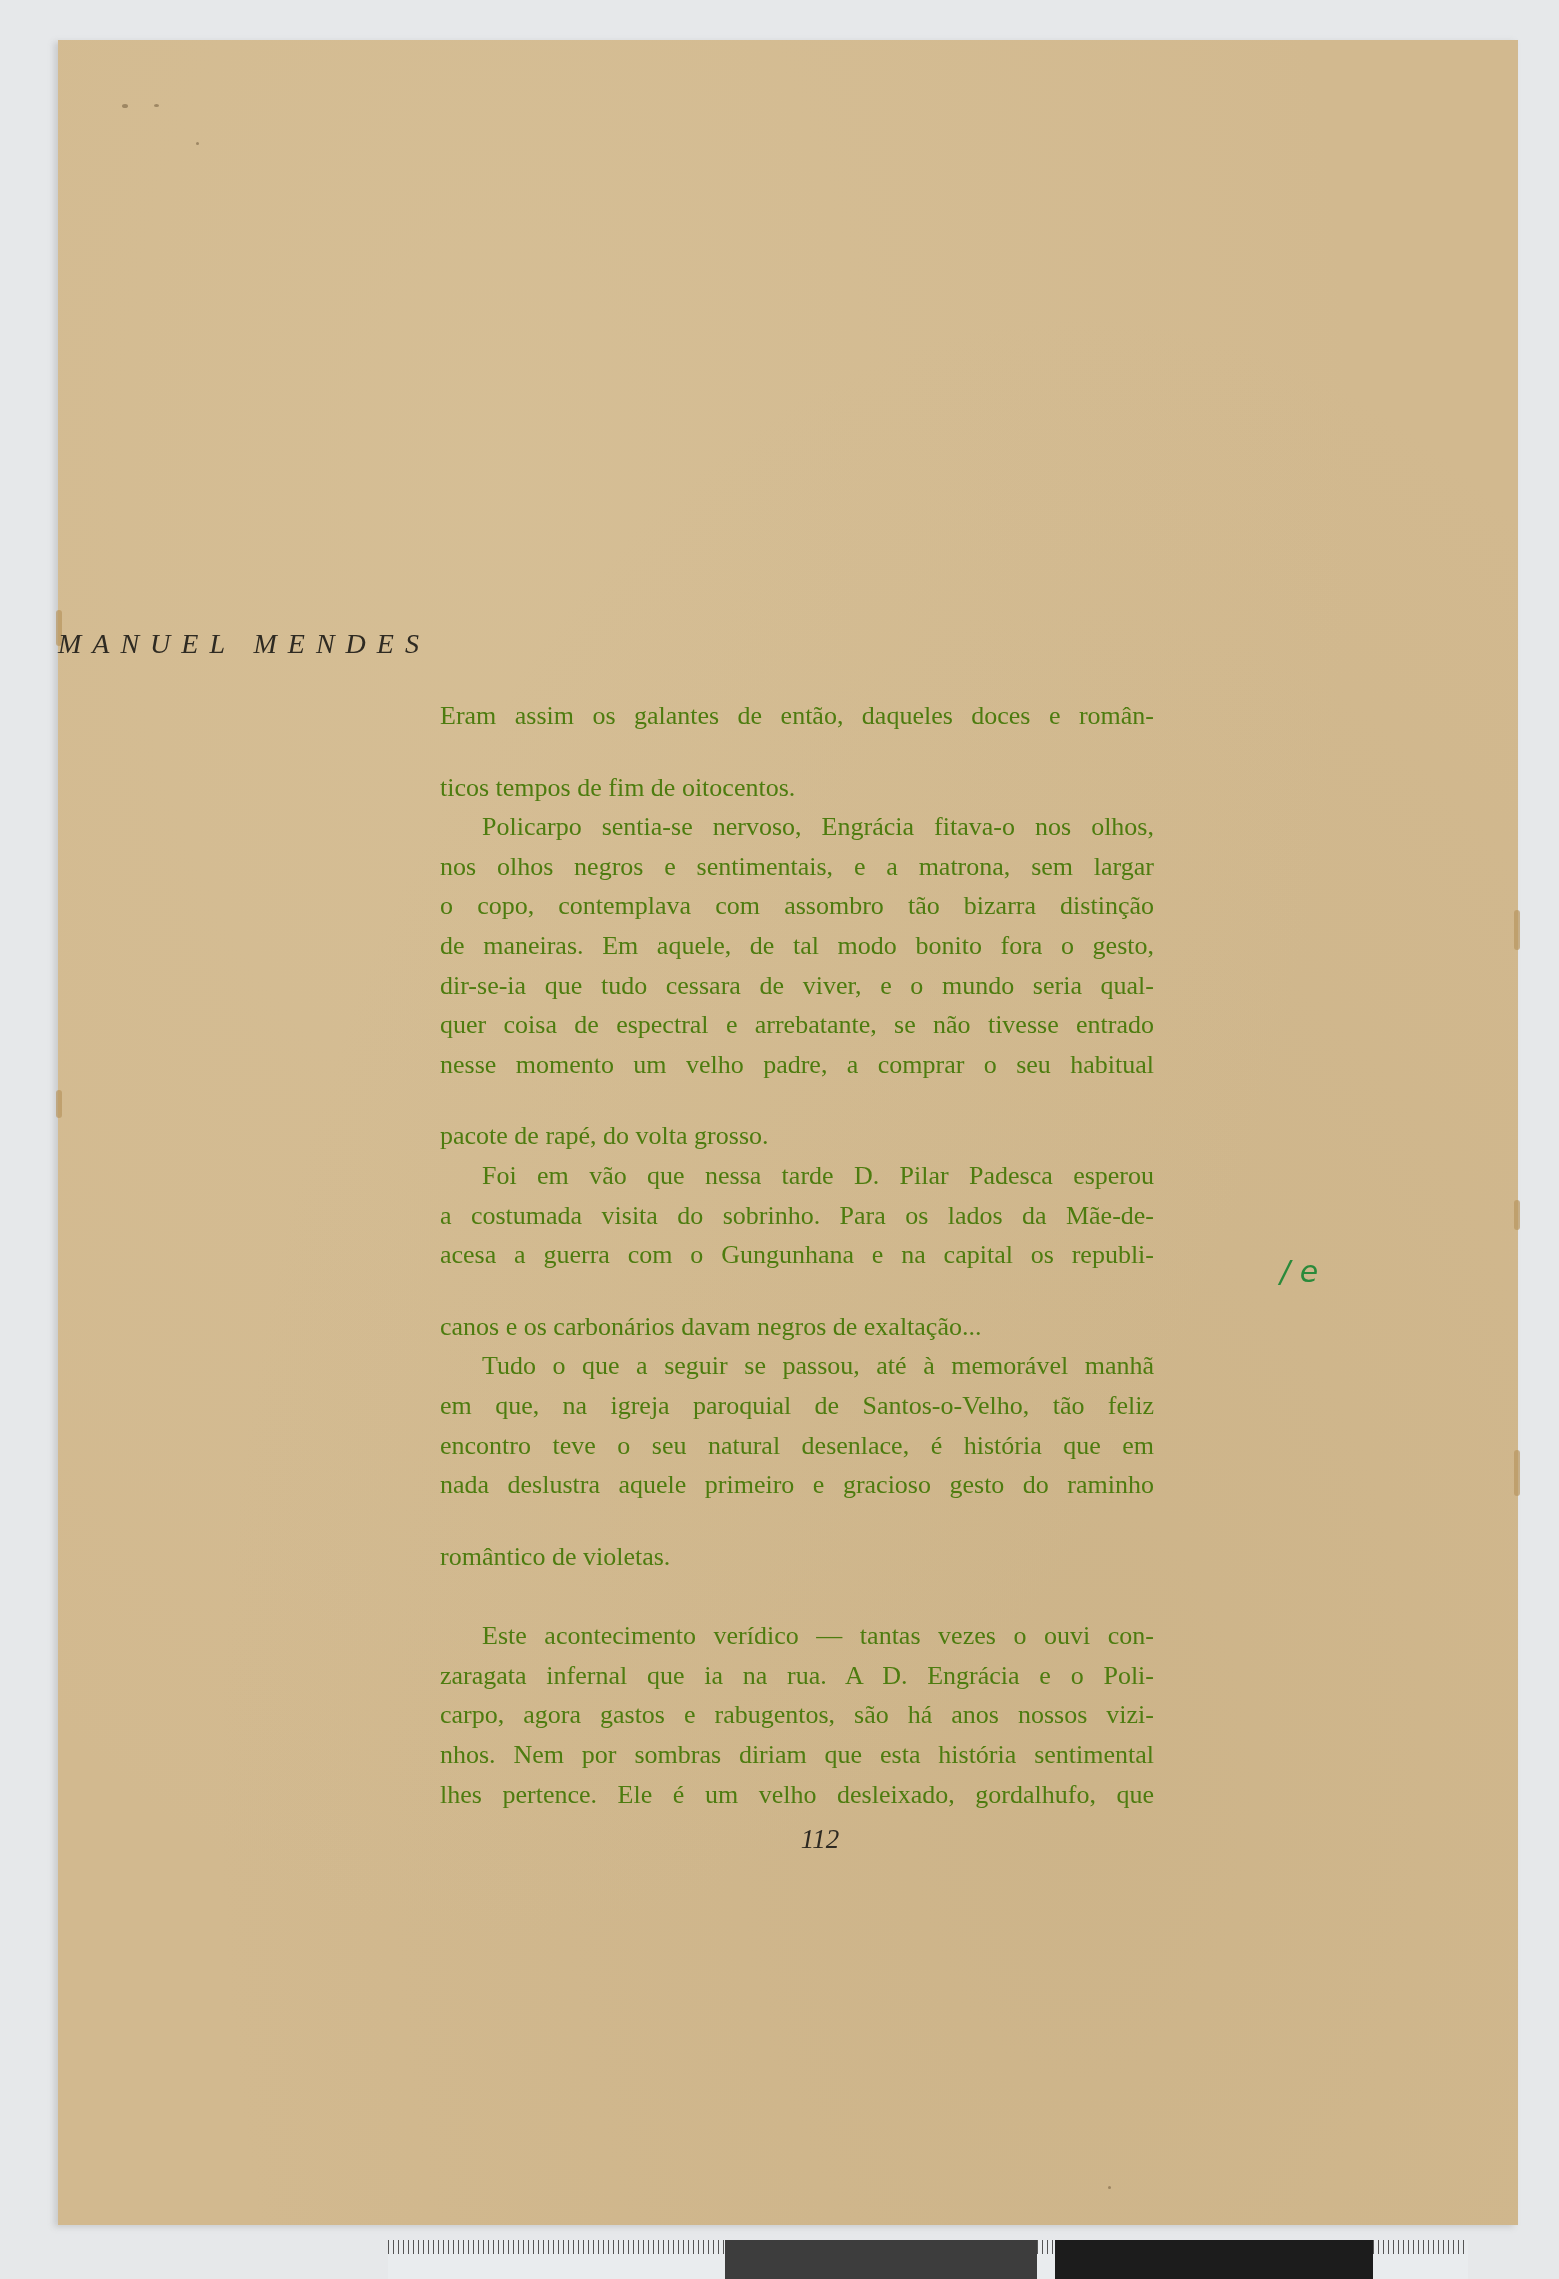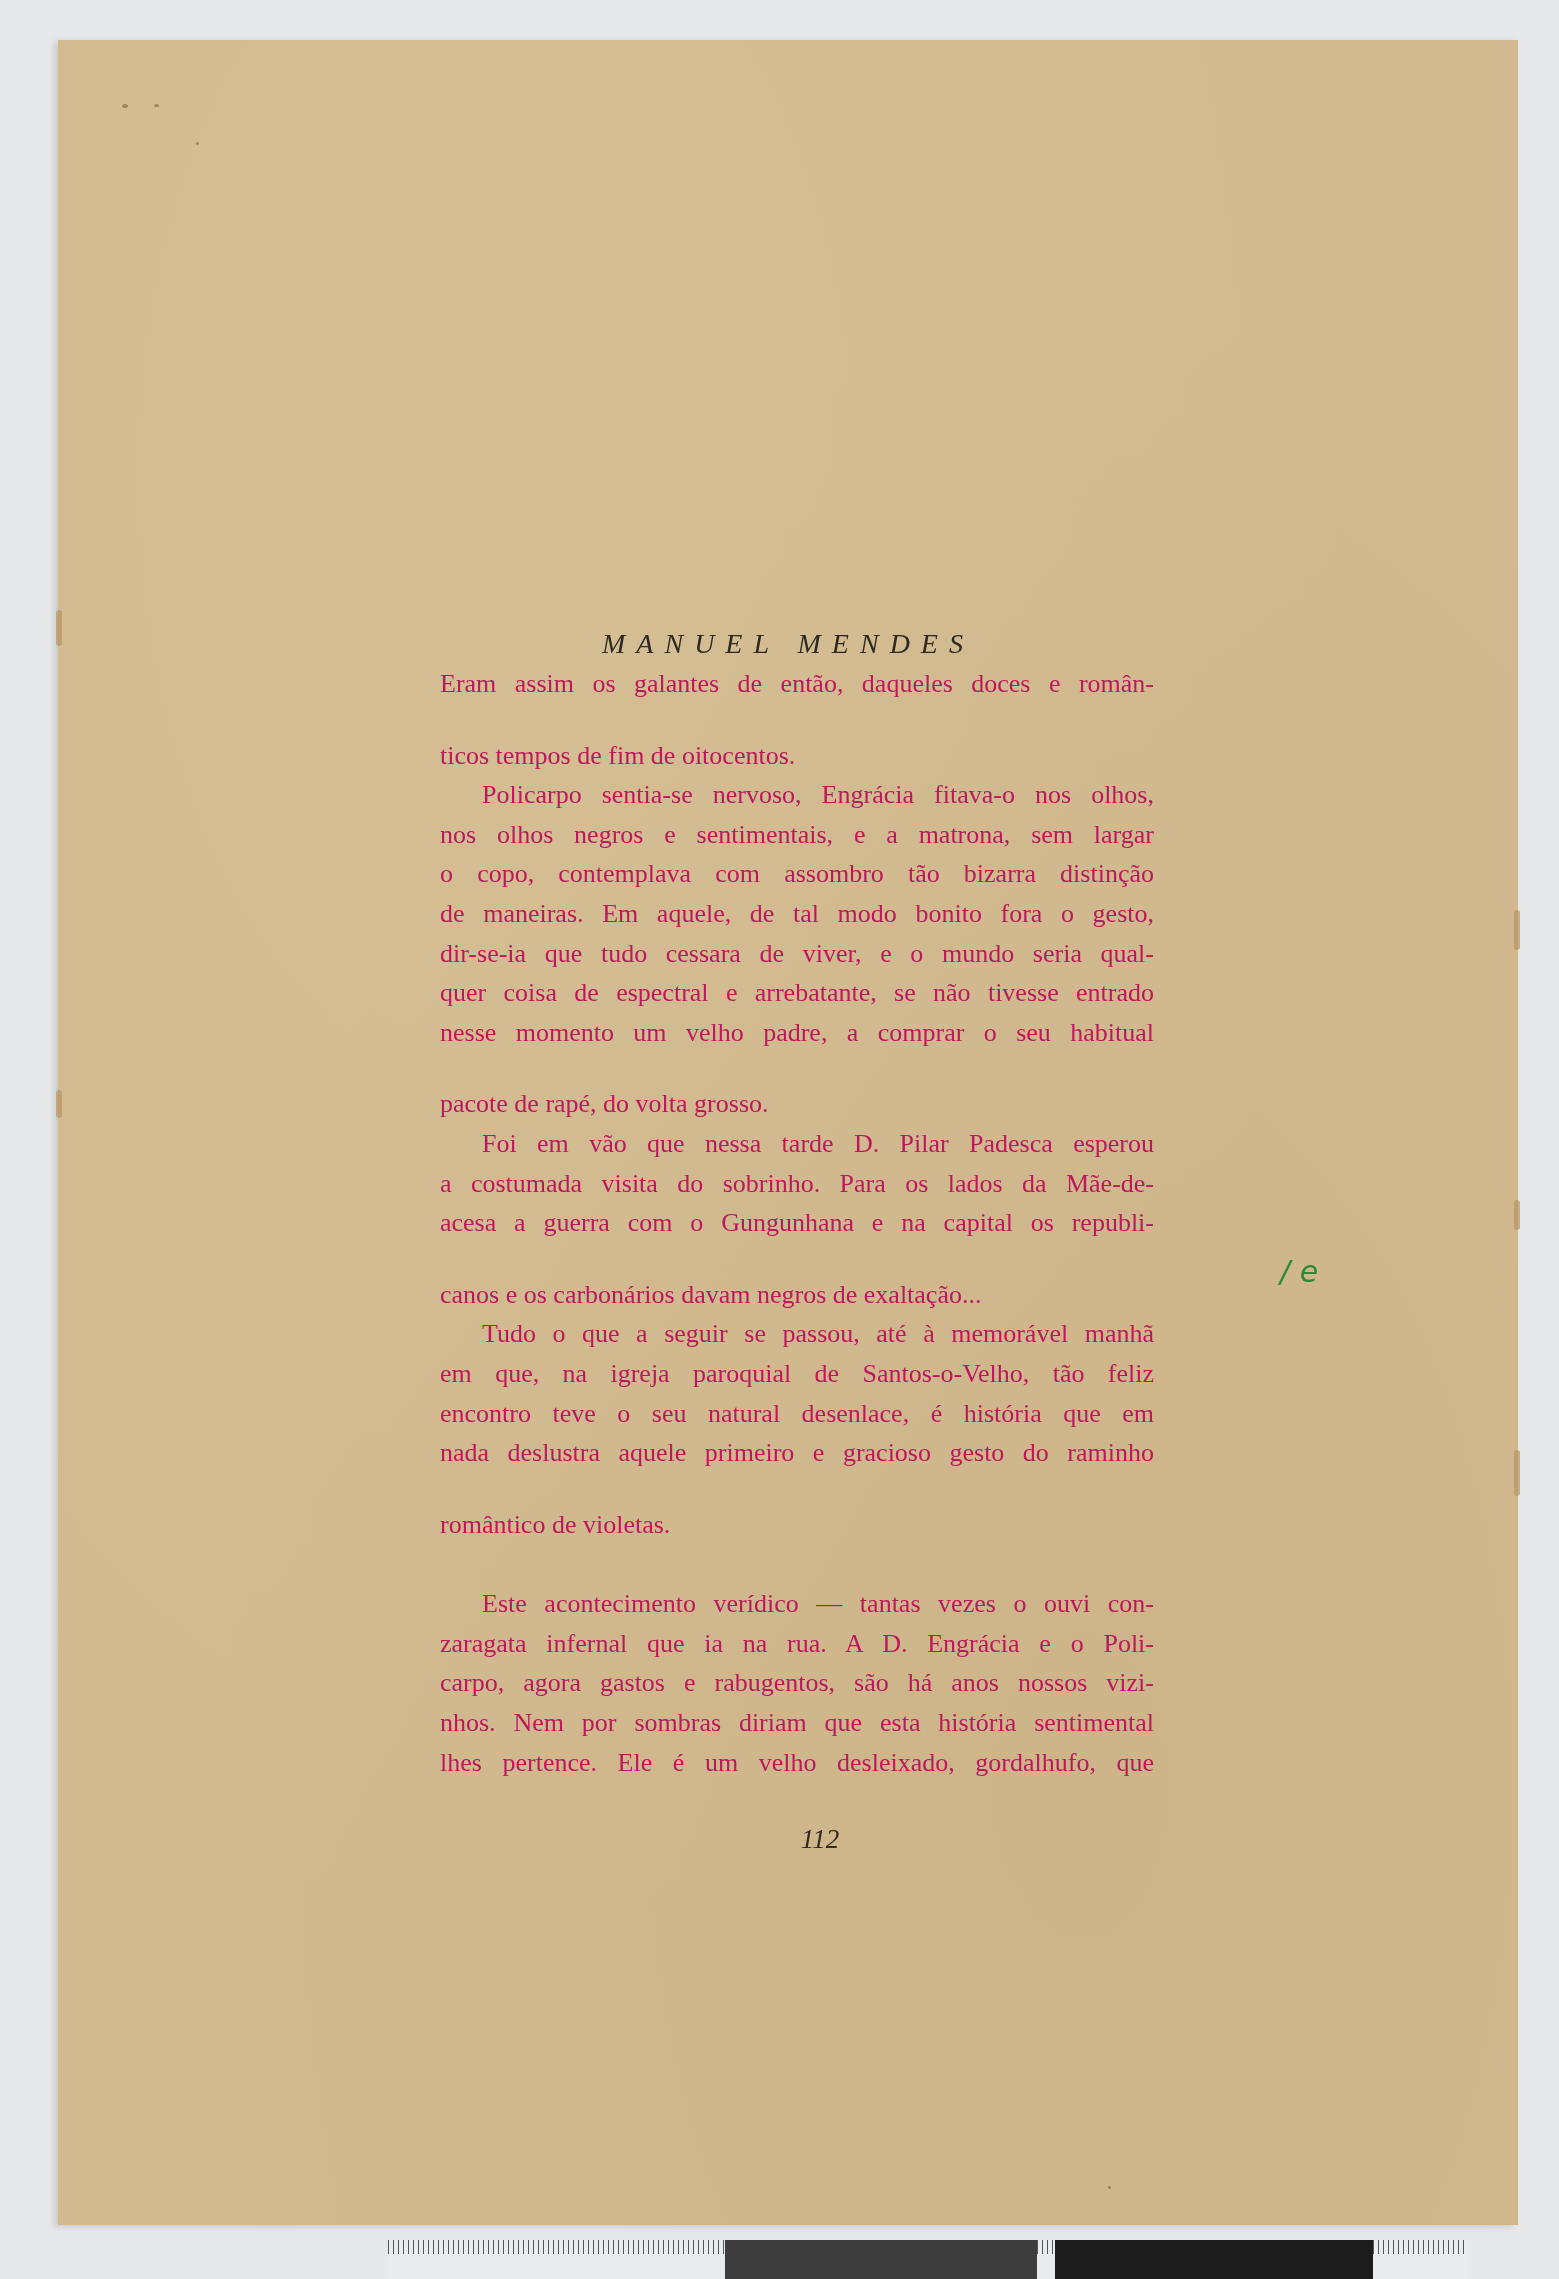--- a/index.html
+++ b/index.html
@@ -37,34 +37,33 @@
       position: absolute;
       background: #7a6444;
       border-radius: 50%;
       opacity: 0.6;
     }
     .header {
       position: absolute;
       left: 0;
       width: 100%;
       top: 588px;
-      text-align: center;
       font-style: italic;
       font-size: 28px;
       letter-spacing: 11px;
       color: #2e2a22;
     }
     .text-block {
       position: absolute;
       left: 440px;
-      top: 664px;
+      top: 696px;
       width: 714px;
       font-size: 26px;
       line-height: 39.6px;
-      color: #be185d;
+      color: #4d7c0f;
       text-align: justify;
     }
     .line {
       display: block;
       white-space: nowrap;
       text-align-last: justify;
       height: 39.6px;
     }
     .line.last {
       text-align-last: left;

